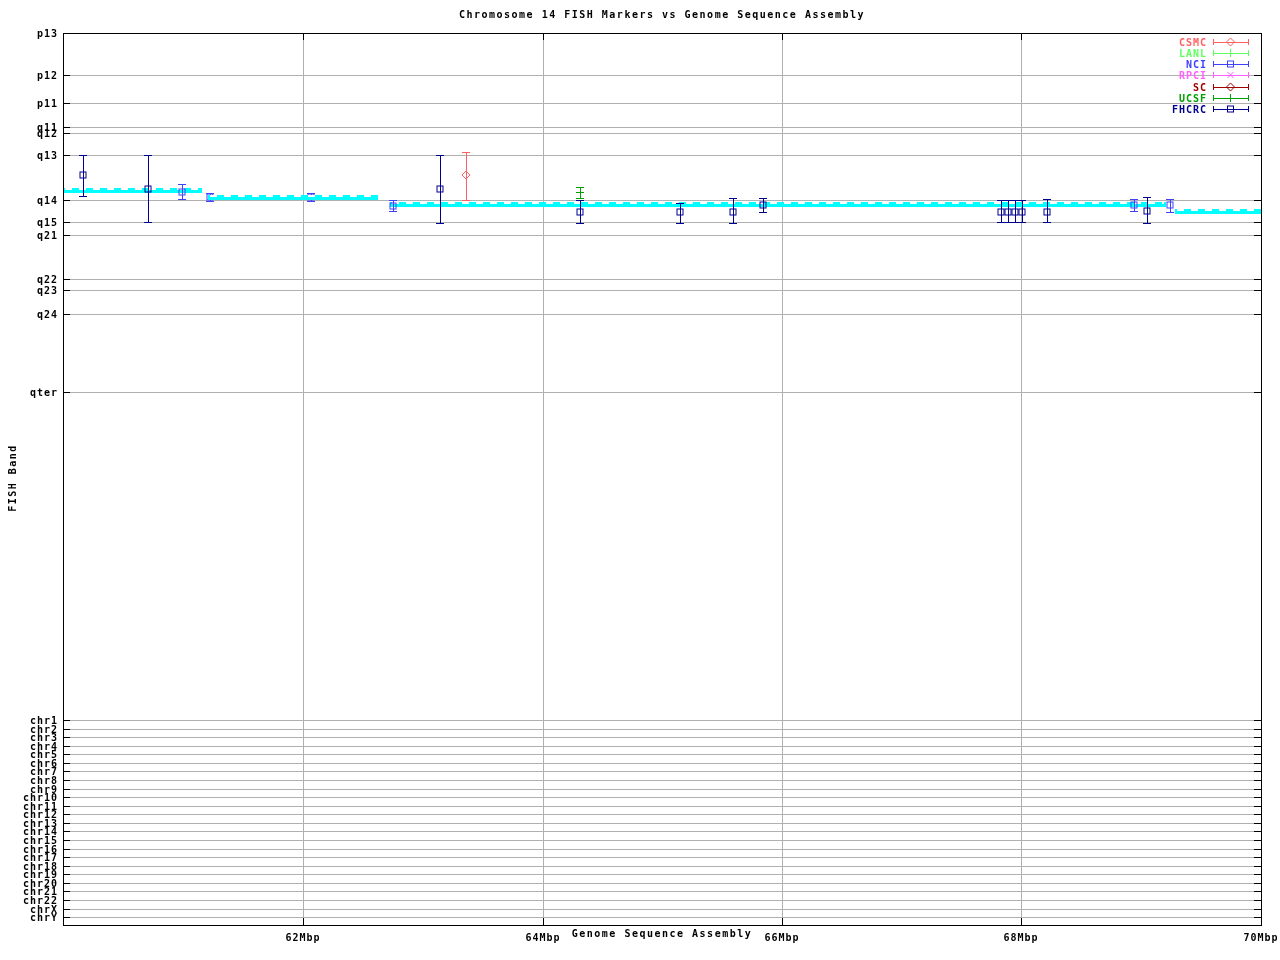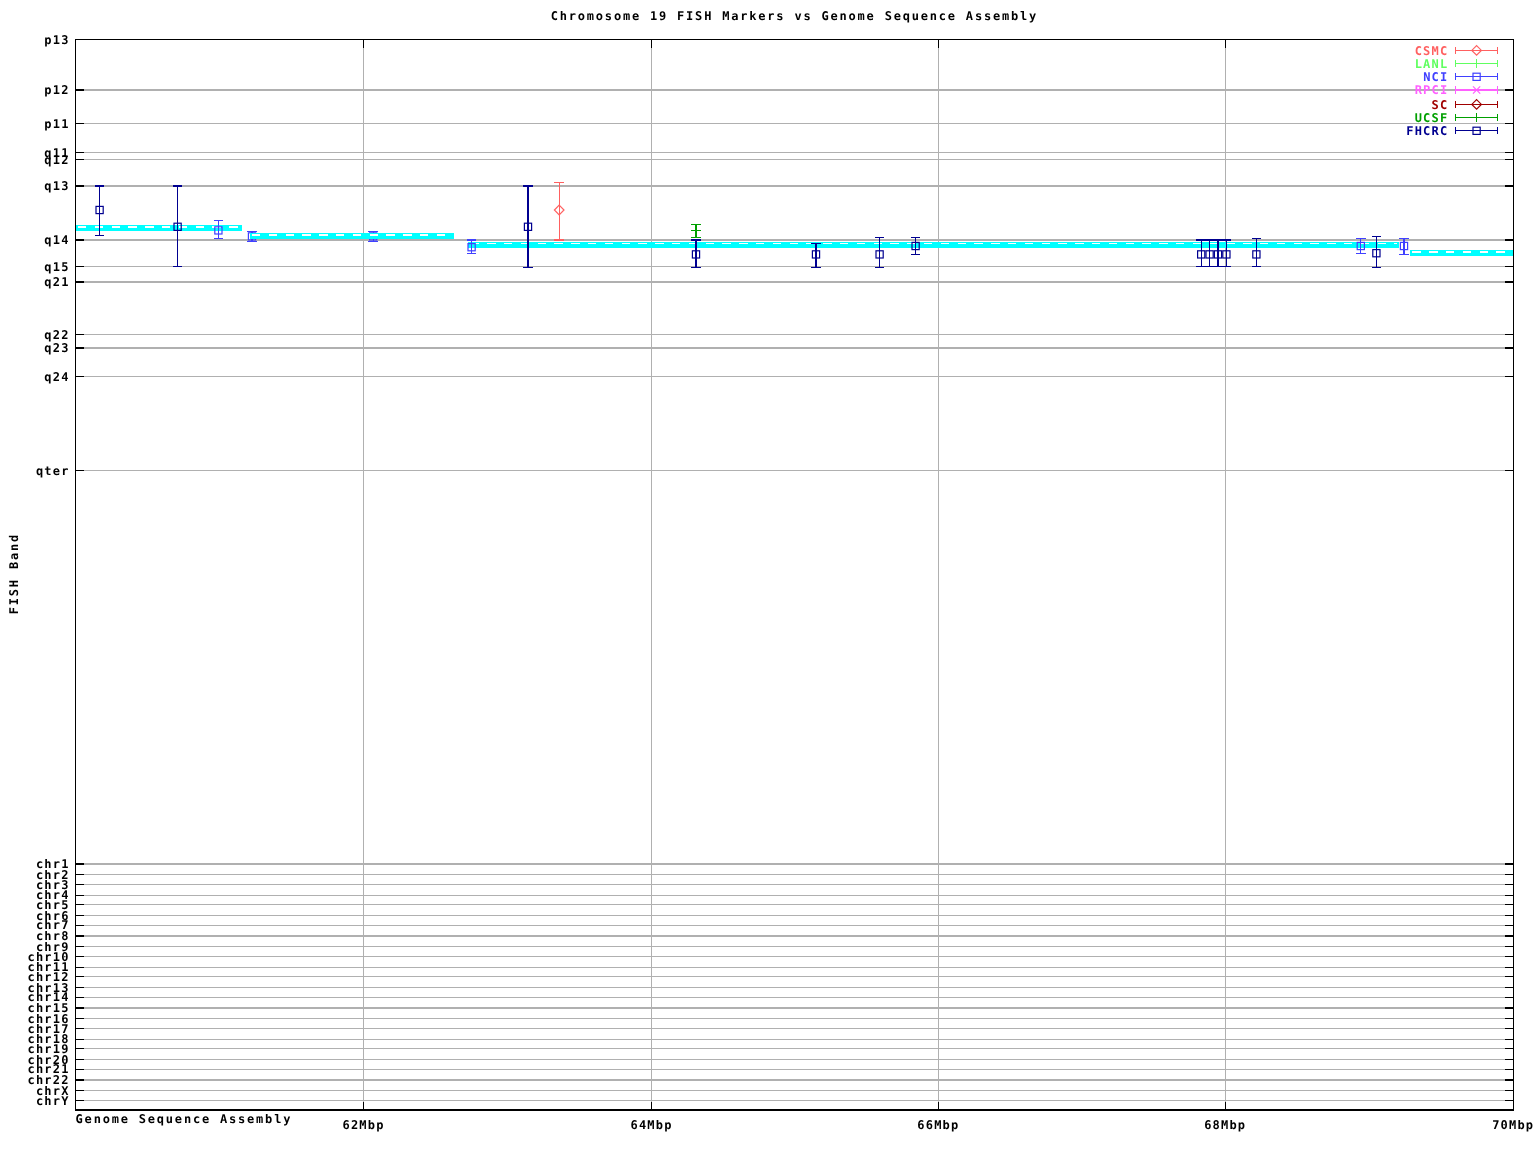--- a/index.html
+++ b/index.html
@@ -1,27 +1,27 @@
 <!DOCTYPE html>
 <html><head>
 <meta charset="utf-8">
 <style>
   html,body{margin:0;padding:0;background:#ffffff;width:1280px;height:960px;overflow:hidden;}
   body{font-family:"DejaVu Sans Mono",monospace;color:#000;}
   .lbl{position:absolute;font-size:10px;font-weight:bold;letter-spacing:1.5px;white-space:nowrap;}
   #title{top:9px;left:63px;width:1198px;text-align:center;}
-  #xlabel{top:928px;left:63px;width:1198px;text-align:left;}
+  #xlabel{top:928px;left:63px;width:1198px;text-align:center;}
   #ylabel{top:471px;left:-46px;width:120px;height:14px;text-align:center;transform:rotate(-90deg);transform-origin:center;}
   svg{position:absolute;top:0;left:0;}
   svg text{font-family:"DejaVu Sans Mono",monospace;font-size:10px;font-weight:bold;letter-spacing:1px;fill:#000;}
 </style>
 </head>
 <body>
 
-<div id="title" class="lbl">Chromosome 19 FISH Markers vs Genome Sequence Assembly</div>
+<div id="title" class="lbl">Chromosome 14 FISH Markers vs Genome Sequence Assembly</div>
 <div id="ylabel" class="lbl">FISH Band</div>
 <div id="xlabel" class="lbl">Genome Sequence Assembly</div>
 <svg id="plot" width="1280" height="960">
     <g>
       <line x1="63" y1="75" x2="1261" y2="75" stroke="#b0b0b0" stroke-width="1" shape-rendering="crispEdges"></line>
       <line x1="63" y1="103" x2="1261" y2="103" stroke="#b0b0b0" stroke-width="1" shape-rendering="crispEdges"></line>
       <line x1="63" y1="127" x2="1261" y2="127" stroke="#b0b0b0" stroke-width="1" shape-rendering="crispEdges"></line>
       <line x1="63" y1="133" x2="1261" y2="133" stroke="#b0b0b0" stroke-width="1" shape-rendering="crispEdges"></line>
       <line x1="63" y1="155" x2="1261" y2="155" stroke="#b0b0b0" stroke-width="1" shape-rendering="crispEdges"></line>
       <line x1="63" y1="200" x2="1261" y2="200" stroke="#b0b0b0" stroke-width="1" shape-rendering="crispEdges"></line>

